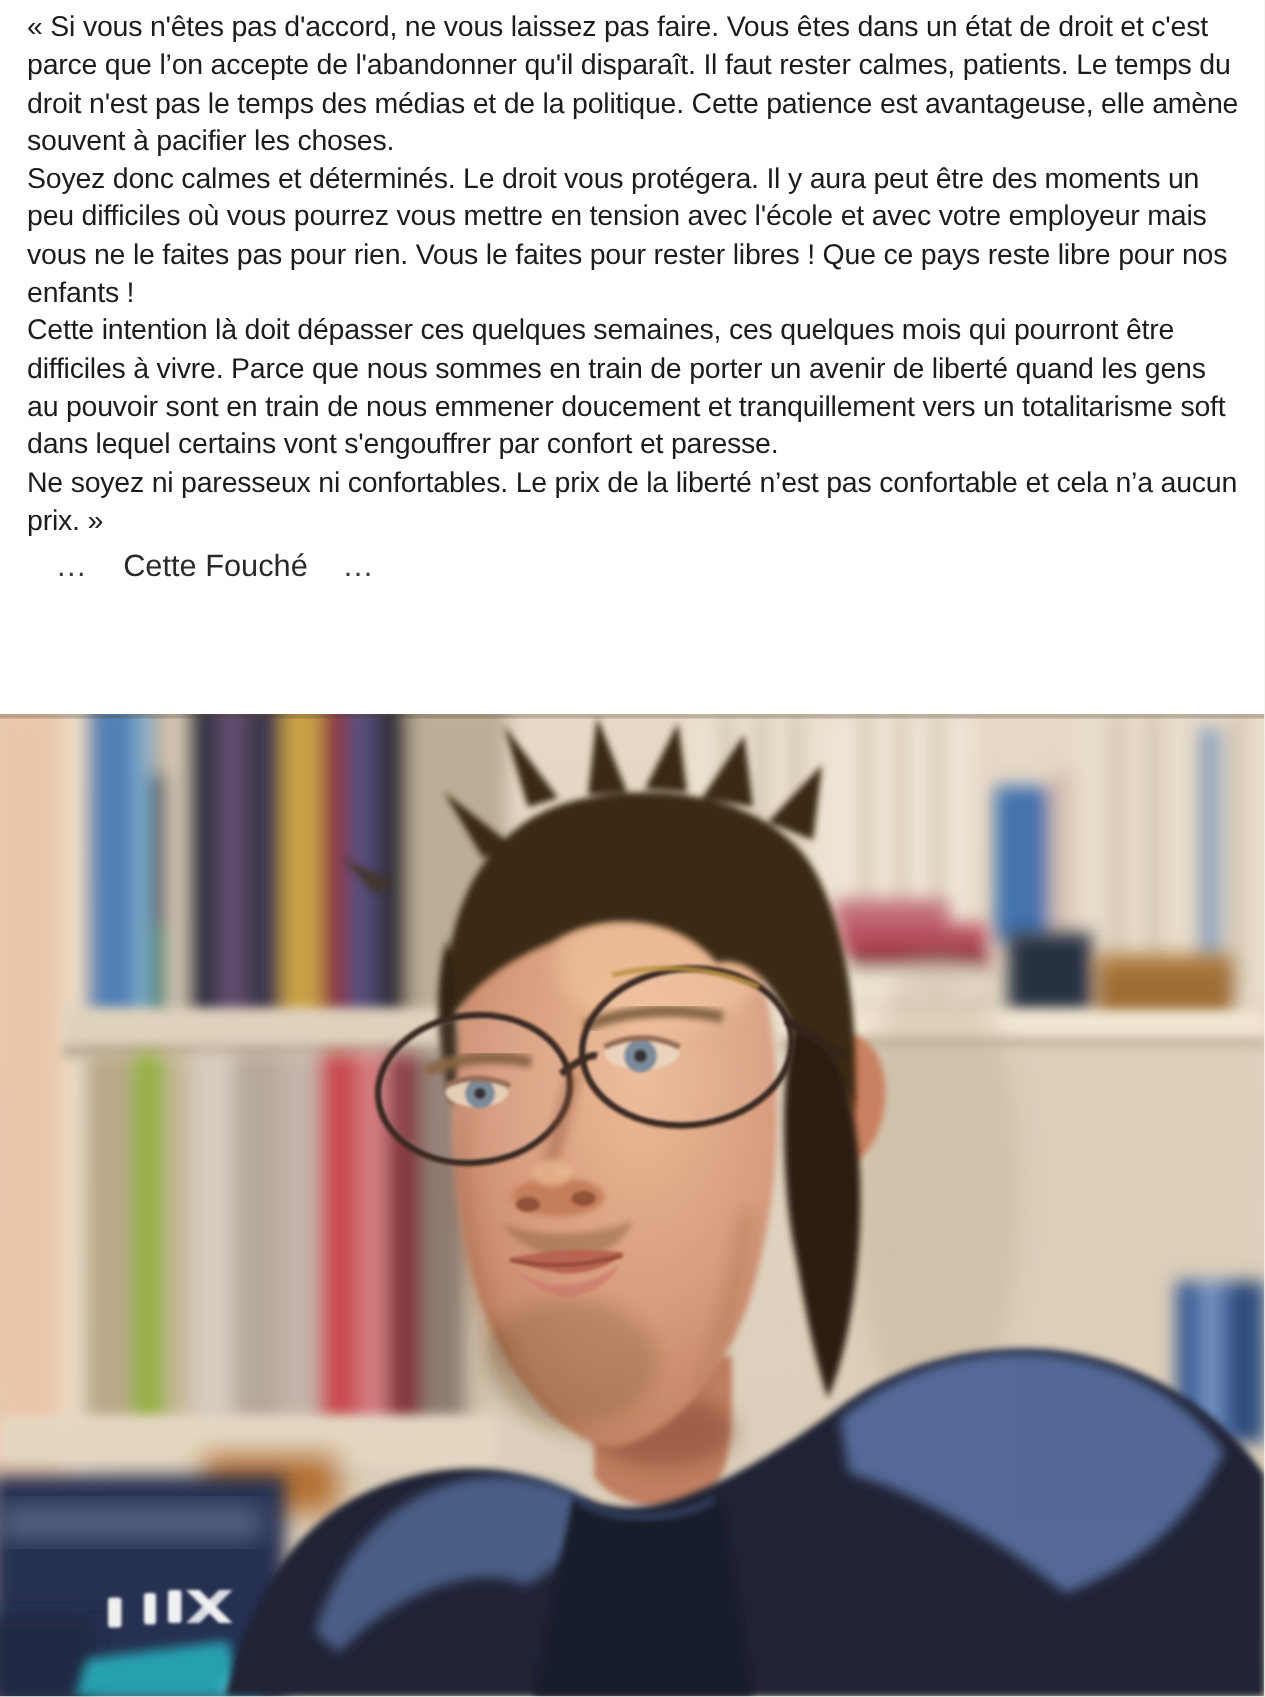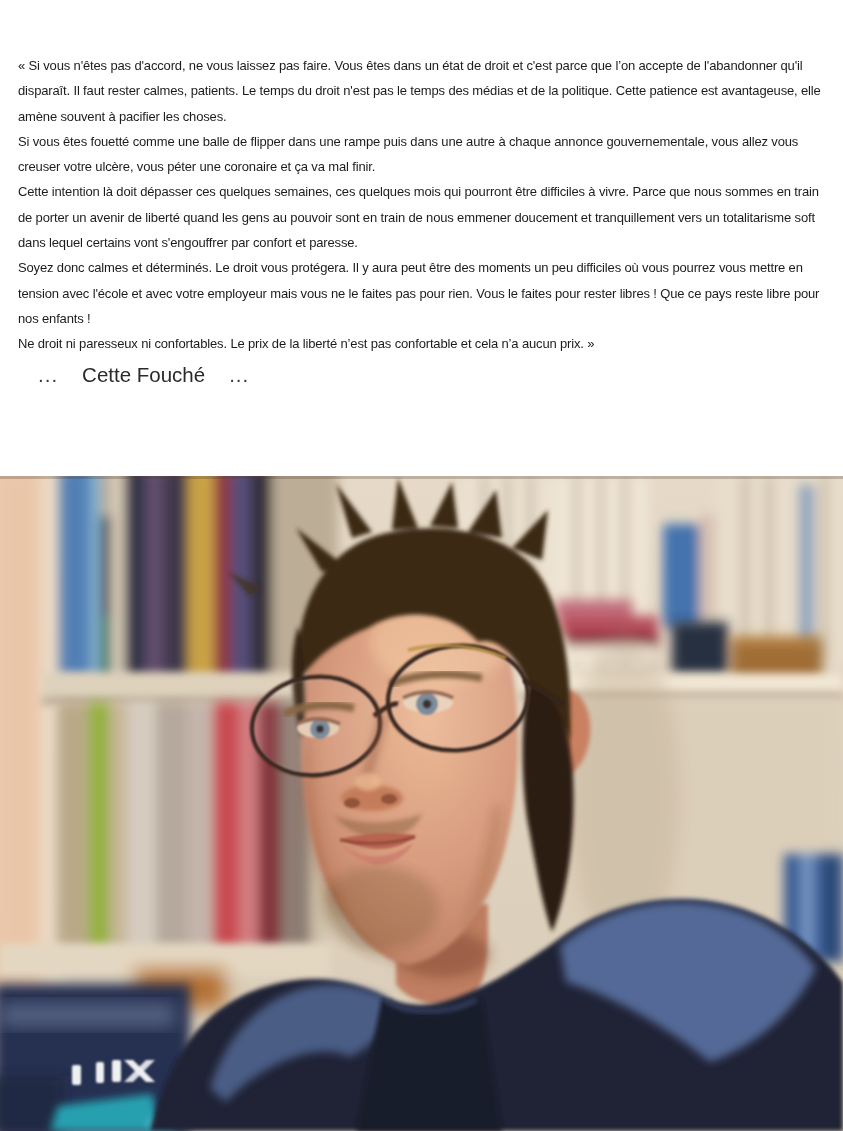--- a/index.html
+++ b/index.html
@@ -6,24 +6,23 @@
   .page{
     position:relative;
     width:843px;height:1131px;
     background:#ffffff;
     overflow:hidden;
     font-family:"Liberation Sans","DejaVu Sans",sans-serif;
   }
   .post-text{
     padding:6px 14px 0 18px;
     color:#1c1c1e;
-    font-size:13px;
+    font-size:19px;
     line-height:25.3px;
     letter-spacing:-0.15px;
-    margin-top:47px;
   }
   .post-text p{margin:0;}
   .attribution{
     display:flex;
     align-items:center;
     gap:24px;
     margin:6px 0 0 38px;
     color:#2a2a2c;
     font-size:20.5px;
   }
@@ -36,24 +35,23 @@
   }
   .photo svg{display:block;}
 </style>
 </head>
 <body>
 
 <div class="page">
 
   <div class="post-text">
     <p>« Si vous n'êtes pas d'accord, ne vous laissez pas faire. Vous êtes dans un état de droit et c'est parce que l’on accepte de l'abandonner qu'il disparaît. Il faut rester calmes, patients. Le temps du droit n'est pas le temps des médias et de la politique. Cette patience est avantageuse, elle amène souvent à pacifier les choses.</p>
-    <p>Si vous êtes fouetté comme une balle de flipper dans une rampe puis dans une autre à chaque annonce gouvernementale, vous allez vous creuser votre ulcère, vous péter une coronaire et ça va mal finir.</p>
+    <p>Soyez donc calmes et déterminés. Le droit vous protégera. Il y aura peut être des moments un peu difficiles où vous pourrez vous mettre en tension avec l'école et avec votre employeur mais vous ne le faites pas pour rien. Vous le faites pour rester libres ! Que ce pays reste libre pour nos enfants !</p>
     <p>Cette intention là doit dépasser ces quelques semaines, ces quelques mois qui pourront être difficiles à vivre. Parce que nous sommes en train de porter un avenir de liberté quand les gens au pouvoir sont en train de nous emmener doucement et tranquillement vers un totalitarisme soft dans lequel certains vont s'engouffrer par confort et paresse.</p>
-    <p>Soyez donc calmes et déterminés. Le droit vous protégera. Il y aura peut être des moments un peu difficiles où vous pourrez vous mettre en tension avec l'école et avec votre employeur mais vous ne le faites pas pour rien. Vous le faites pour rester libres ! Que ce pays reste libre pour nos enfants !</p>
-    <p>Ne droit ni paresseux ni confortables. Le prix de la liberté n’est pas confortable et cela n’a aucun prix. »</p>
+    <p>Ne soyez ni paresseux ni confortables. Le prix de la liberté n’est pas confortable et cela n’a aucun prix. »</p>
   </div>
 
   <div class="attribution">
     <span class="dots">...</span>
     <span>Cette Fouché</span>
     <span class="dots">...</span>
   </div>
 
   <div class="photo">
     <svg width="843" height="655" viewBox="0 0 843 655" xmlns="http://www.w3.org/2000/svg">

